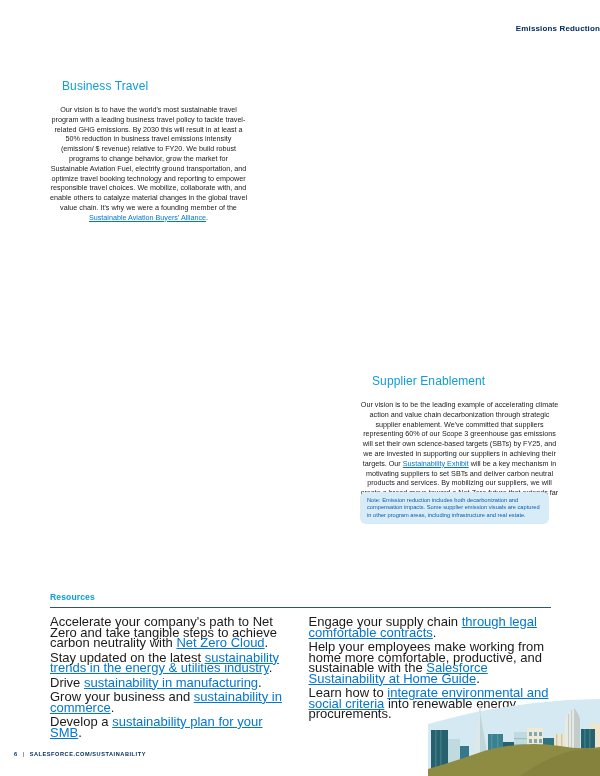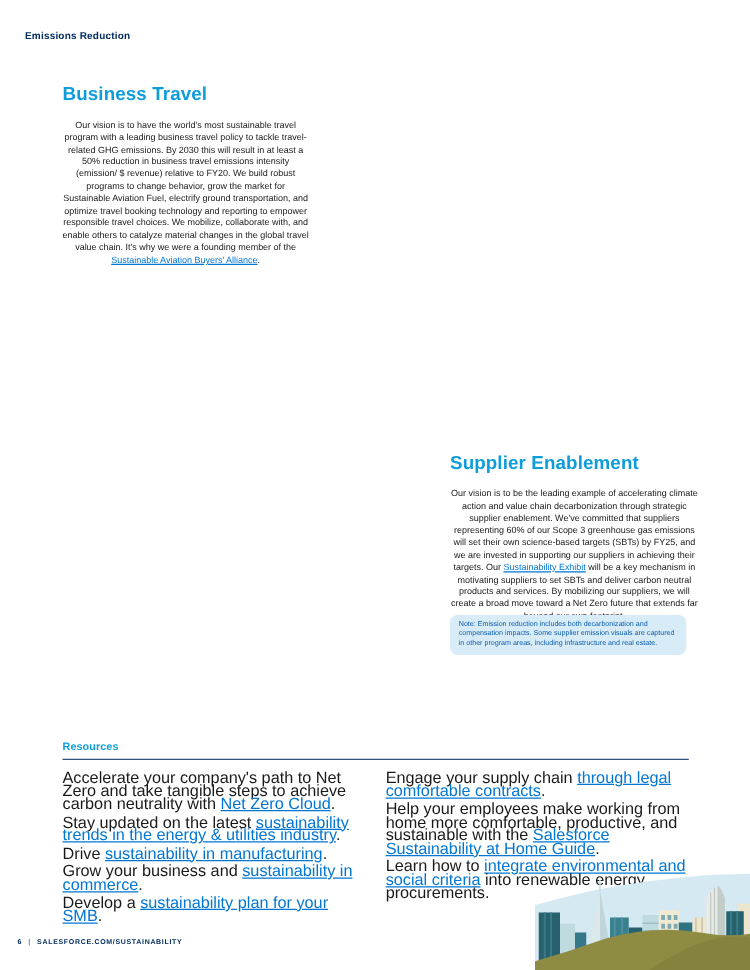--- a/index.html
+++ b/index.html
@@ -3,26 +3,26 @@
 <meta charset="utf-8">
 <style>
   html,body{margin:0;padding:0;}
   body{
     width:600px;height:776px;position:relative;overflow:hidden;
     background:#ffffff;font-family:"Liberation Sans",sans-serif;
     -webkit-font-smoothing:antialiased;
   }
   
   .page-header{
-    position:absolute;top:24px;left:0;right:0;text-align:left;
-    font-size:8px;font-weight:bold;color:#032D60;letter-spacing:.15px;margin-left:20px;
+    position:absolute;top:24px;left:0;right:0;text-align:right;
+    font-size:8px;font-weight:bold;color:#032D60;letter-spacing:.15px;
   }
   
   .section-heading{
-    margin:0;font-size:15px;font-weight:bold;color:#0D9DDA;letter-spacing:.1px;
+    margin:12px;font-size:12px;font-weight:normal;color:#0D9DDA;letter-spacing:.1px;
   }
   
   .body-copy{
     margin:11px 0 0;font-size:7.2px;line-height:9.8px;color:#1a1a1a;
     text-align:center;
   }
   a.doc-link{color:#0176D3;text-decoration:underline;cursor:pointer;}
   .business-travel{position:absolute;left:50px;top:67px;width:197px;}
   .supplier-enablement{position:absolute;left:360px;top:362px;width:199px;}
   

